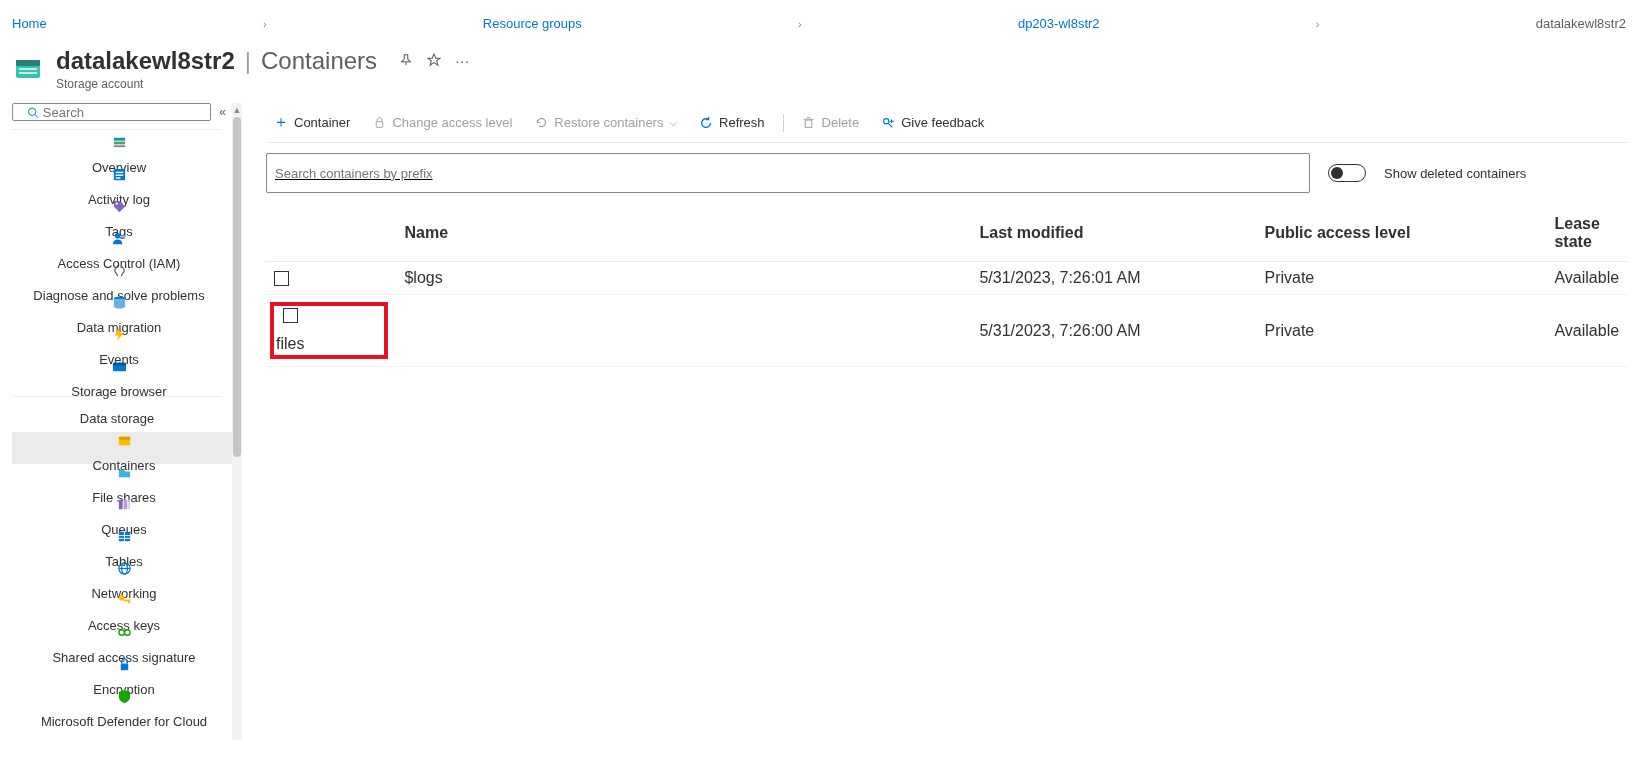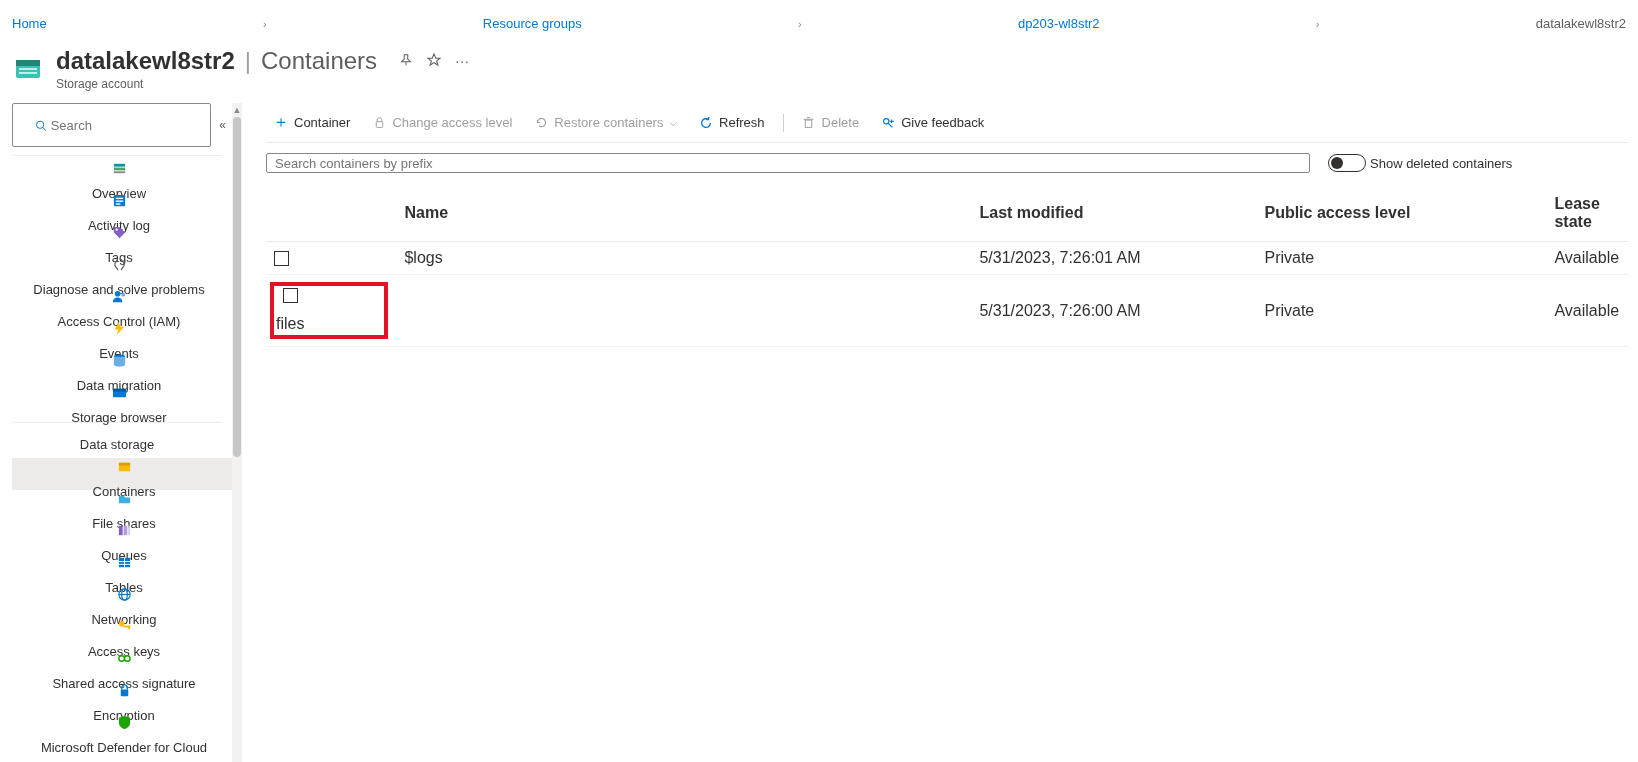--- a/index.html
+++ b/index.html
@@ -16,21 +16,21 @@
     .header-title { font-size: 24px; font-weight: 600; color: #323130; }
     .header-sep { font-size: 24px; font-weight: 300; color: #a19f9d; }
     .header-page { font-size: 24px; font-weight: 300; color: #605e5c; }
     .header-sub { font-size: 12px; color: #605e5c; margin-top: 2px; }
     .header-actions { display: flex; gap: 14px; margin-left: 12px; color: #605e5c; }
     .header-actions span { cursor: pointer; font-size: 14px; }
 
     .layout { display: flex; }
     .sidebar { width: 232px; padding: 0 0 20px 12px; }
     .search-wrap { display: flex; align-items: center; gap: 8px; padding-right: 6px; margin-bottom: 8px;}
-    .search-box { flex: 1; display: flex; align-items: center; border: 1px solid #8a8886; border-radius: 2px; height: 44px; padding: 0 22px; gap: 4px; }
+    .search-box { flex: 1; display: flex; align-items: center; border: 1px solid #8a8886; border-radius: 2px; height: 18px; padding: 0 14px; gap: 4px; }
     .search-box input { border: none; outline: none; font-size: 13px; width: 100%; }
     .collapse-btn { color: #605e5c; cursor: pointer; font-size: 12px; }
 
     .nav-item { display: flex; align-items: center; height: 32px; padding-left: 4px; gap: 10px; cursor: pointer; font-size: 13px; border-top: 1px solid transparent; flex-direction: column; }
     .nav-item.active { background: #edebe9; }
     .nav-icon { width: 16px; height: 16px; display: flex; align-items: center; justify-content: center; }
     .nav-section-title { font-size: 13px; font-weight: 400; padding: 14px 0 6px 0; border-top: 1px solid #ededed; margin-top: 6px; margin-right: 10px; text-align: center;}
     .nav-section-top { border-top: 1px solid #ededed; padding-top: 4px; margin-right: 10px;}
 
     .scroll-track { width: 10px; background: #f3f2f1; position: relative; }
@@ -38,22 +38,22 @@
     .scroll-thumb { position: absolute; top: 14px; left: 1px; right: 1px; height: 340px; background: #c8c6c4; border-radius: 4px; }
 
     .main { flex: 1; padding: 0 10px 0 24px; }
     .toolbar { display: flex; align-items: center; height: 40px; gap: 6px; border-bottom: 1px solid #edebe9; }
     .tb-btn { display: flex; align-items: center; gap: 6px; padding: 4px 8px; cursor: pointer; border-radius: 2px; font-size: 13px; }
     .tb-btn.disabled { color: #a19f9d; cursor: default; }
     .tb-btn .ico { width: 14px; height: 14px; display: flex; align-items: center; justify-content: center; }
     .tb-divider { width: 1px; height: 18px; background: #d0d0d0; margin: 0 4px; }
 
     .search-row { display: flex; align-items: center; gap: 18px; padding: 10px 0 12px 0; }
-    .grid-search { flex: 0 0 1044px; border: 1px solid #8a8886; border-radius: 2px; height: 20px; padding: 0 8px; font-size: 13px; outline: none; }
-    .toggle-wrap { display: flex; align-items: center; gap: 4px; font-size: 13px; }
+    .grid-search { flex: 0 0 1044px; border: 1px solid #8a8886; border-radius: 2px; height: 40px; padding: 0 8px; font-size: 13px; outline: none; text-decoration: underline; }
+    .toggle-wrap { display: flex; align-items: center; gap: 18px; font-size: 13px; }
     .toggle { width: 38px; height: 18px; border: 1px solid #323130; border-radius: 10px; position: relative; cursor: pointer; }
     .toggle .knob { position: absolute; width: 12px; height: 12px; border-radius: 50%; background: #323130; top: 2px; left: 2px; }
 
     table.grid { width: 100%; border-collapse: collapse; font-size: 16px; }
     table.grid th { text-align: left; font-weight: 600; padding: 10px 8px; border-bottom: 1px solid #edebe9; color: #323130; }
     table.grid td { padding: 7px 8px; border-bottom: 1px solid #f3f2f1; }
     .chk { width: 15px; height: 15px; border: 1px solid #323130; display: inline-block; vertical-align: middle; }
     .col-chk { width: 34px; }
     .highlight { border: 4px solid #e81123; flex-direction: column; }
   </style>
@@ -143,52 +143,52 @@
             <svg width="15" height="15" viewBox="0 0 16 16">
               <path d="M2 2 L8 2 L14 8 L8 14 L2 8 Z" fill="#8661c5"></path>
               <circle cx="5" cy="5" r="1.2" fill="#fff"></circle>
             </svg>
           </span>
       <span>Tags</span>
     </div>
     <div class="nav-item">
       <span class="nav-icon">
             <svg width="15" height="15" viewBox="0 0 16 16">
-              <path d="M6 2 C6 5 3 5 3 8 C3 11 6 11 6 14" stroke="#605e5c" fill="none" stroke-width="1.3"></path>
-              <path d="M10 2 C10 5 13 5 13 8 C13 11 10 11 10 14" stroke="#605e5c" fill="none" stroke-width="1.3"></path>
-            </svg>
-          </span>
-      <span>Diagnose and solve problems</span>
-    </div>
-    <div class="nav-item">
-      <span class="nav-icon">
-            <svg width="15" height="15" viewBox="0 0 16 16">
               <circle cx="6" cy="5" r="3" fill="#0078d4"></circle>
               <path d="M1 14 C1 10 4 9 6 9 C8 9 11 10 11 14 Z" fill="#0078d4"></path>
               <circle cx="12" cy="6" r="2" fill="#69afe5"></circle>
             </svg>
           </span>
       <span>Access Control (IAM)</span>
     </div>
     <div class="nav-item">
       <span class="nav-icon">
             <svg width="15" height="15" viewBox="0 0 16 16">
-              <path d="M7 1 L3 9 L7 9 L5 15 L13 6 L9 6 Z" fill="#ffb900"></path>
-            </svg>
-          </span>
-      <span>Events</span>
+              <path d="M6 2 C6 5 3 5 3 8 C3 11 6 11 6 14" stroke="#605e5c" fill="none" stroke-width="1.3"></path>
+              <path d="M10 2 C10 5 13 5 13 8 C13 11 10 11 10 14" stroke="#605e5c" fill="none" stroke-width="1.3"></path>
+            </svg>
+          </span>
+      <span>Diagnose and solve problems</span>
     </div>
     <div class="nav-item">
       <span class="nav-icon">
             <svg width="15" height="15" viewBox="0 0 16 16">
               <ellipse cx="8" cy="4" rx="6" ry="2.5" fill="#0078d4"></ellipse>
               <path d="M2 4 L2 12 C2 13.4 4.7 14.5 8 14.5 C11.3 14.5 14 13.4 14 12 L14 4" fill="#69afe5"></path>
             </svg>
           </span>
       <span>Data migration</span>
+    </div>
+    <div class="nav-item">
+      <span class="nav-icon">
+            <svg width="15" height="15" viewBox="0 0 16 16">
+              <path d="M7 1 L3 9 L7 9 L5 15 L13 6 L9 6 Z" fill="#ffb900"></path>
+            </svg>
+          </span>
+      <span>Events</span>
     </div>
     <div class="nav-item">
       <span class="nav-icon">
             <svg width="15" height="15" viewBox="0 0 16 16">
               <rect x="1" y="4" width="14" height="9" rx="1" fill="#0078d4"></rect>
               <rect x="1" y="4" width="14" height="3" fill="#005a9e"></rect>
             </svg>
           </span>
       <span>Storage browser</span>
     </div>

